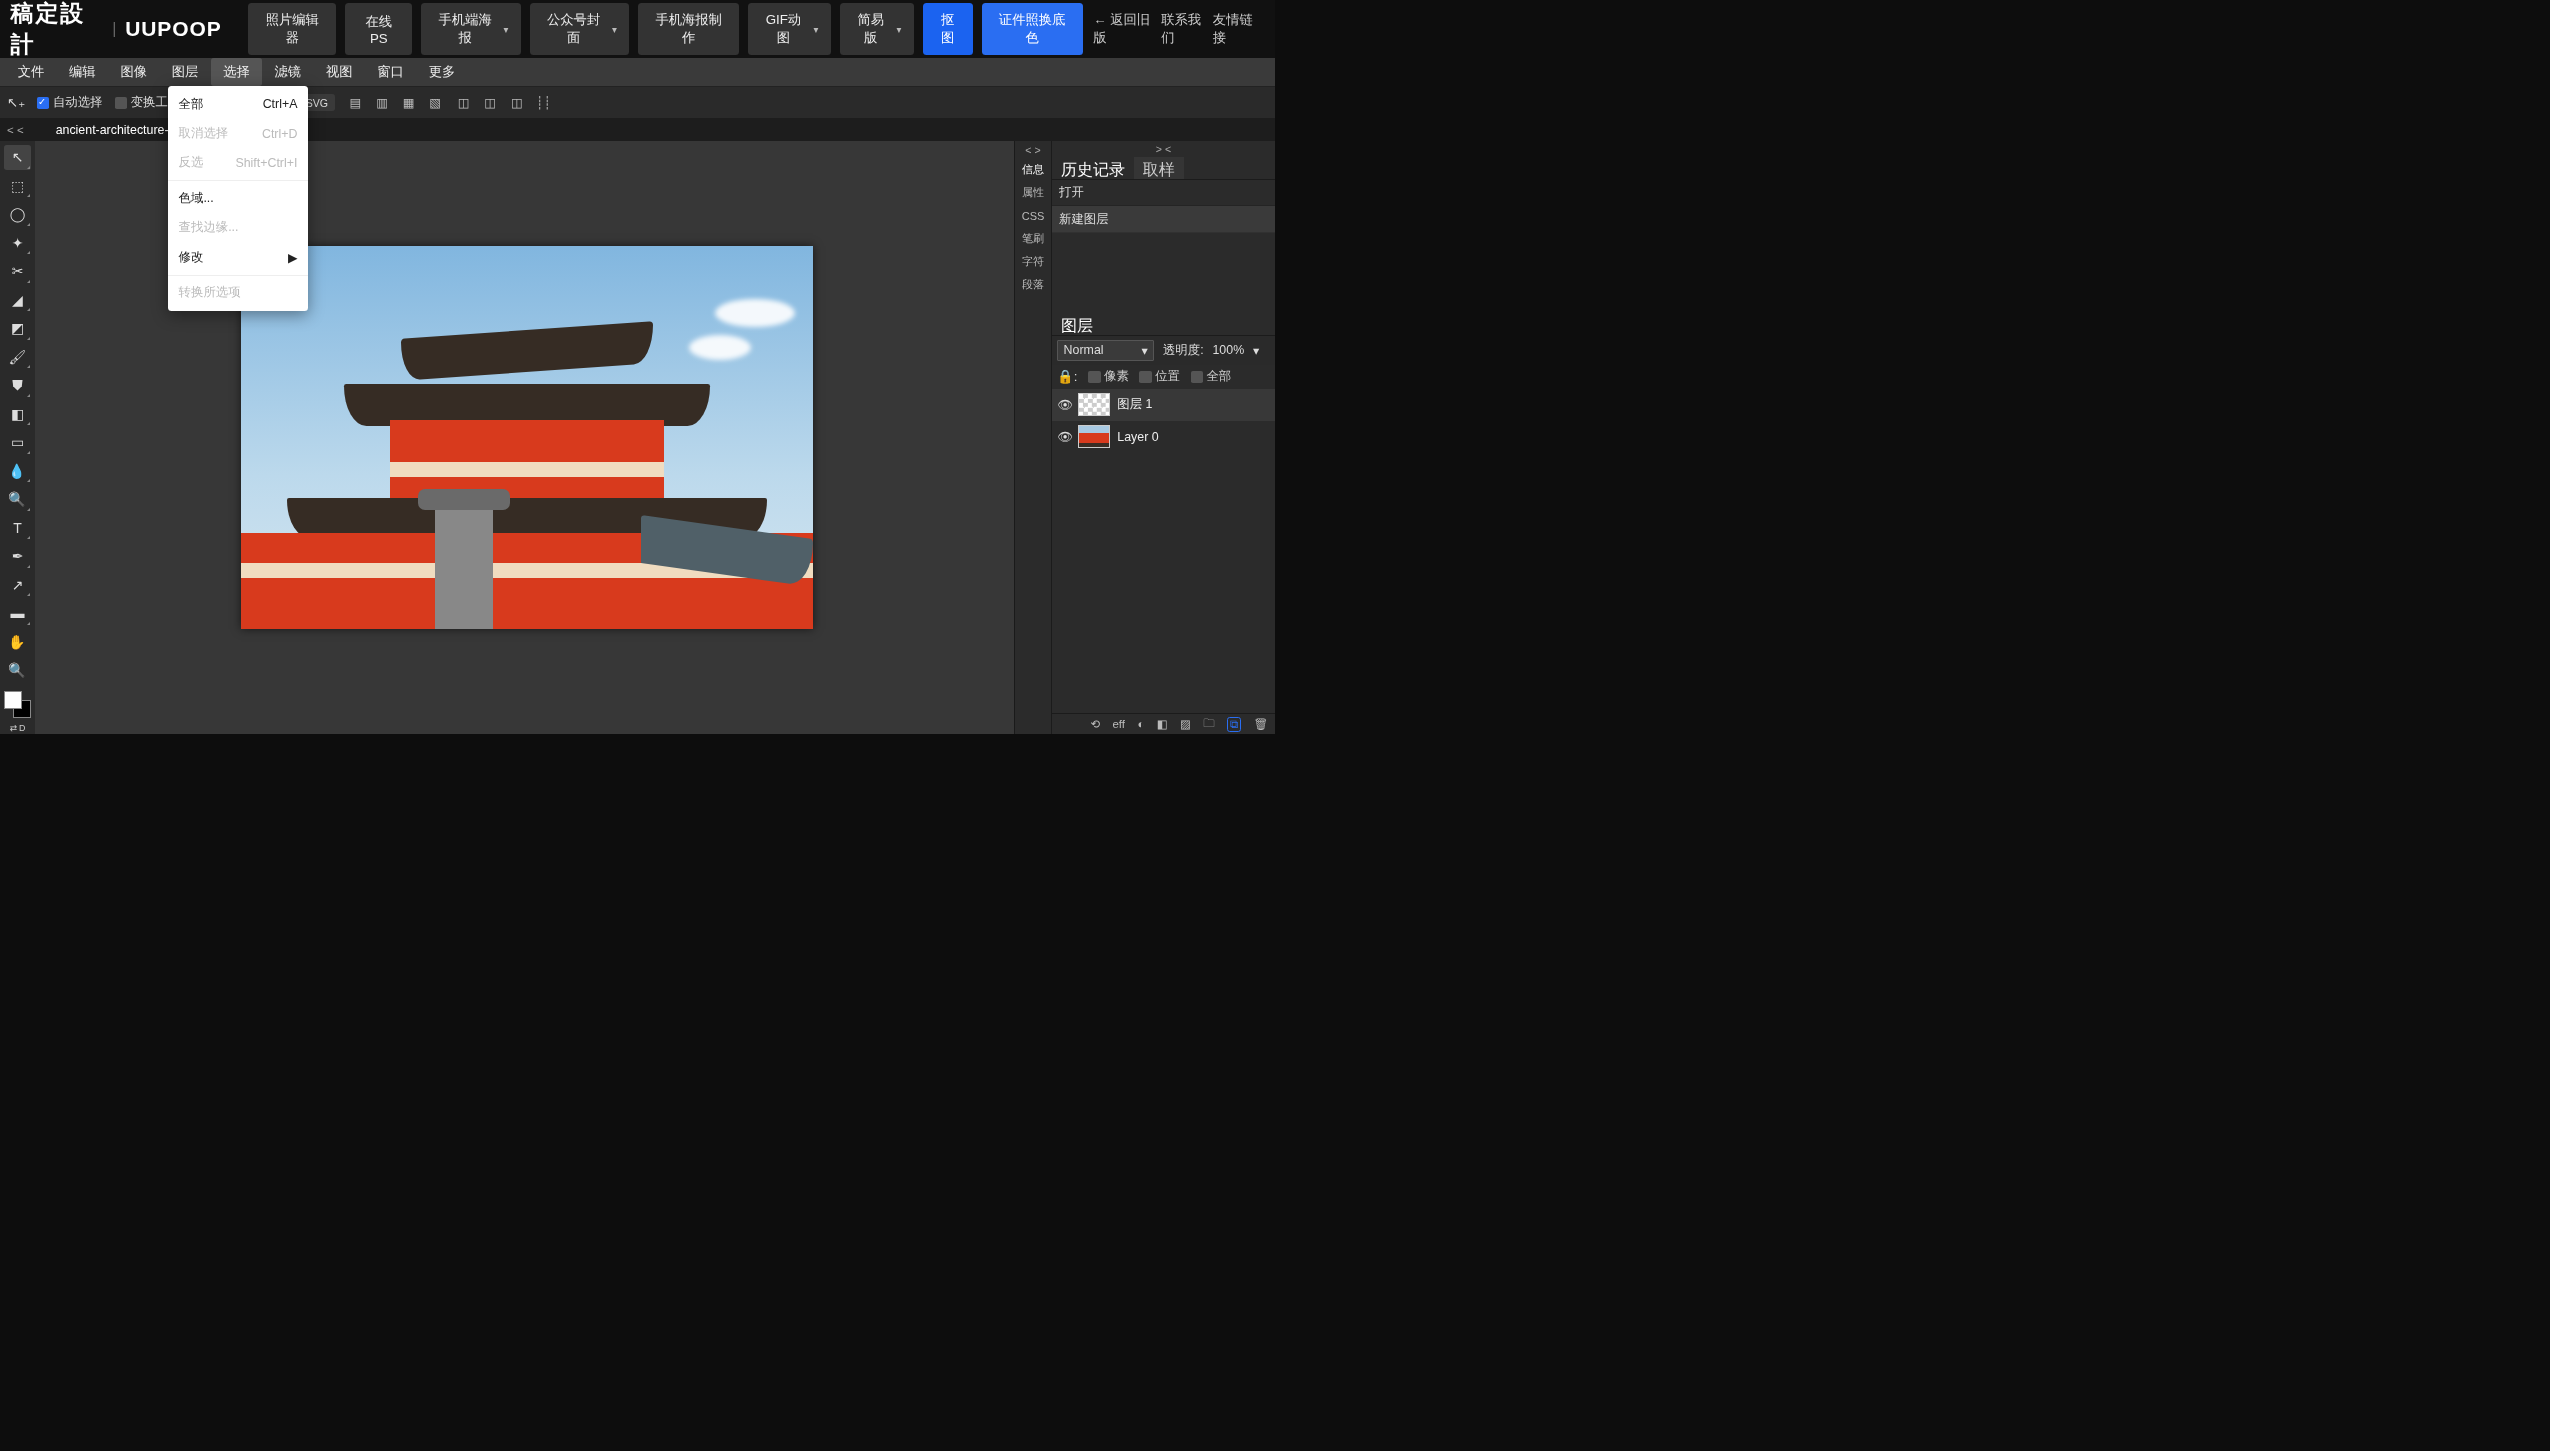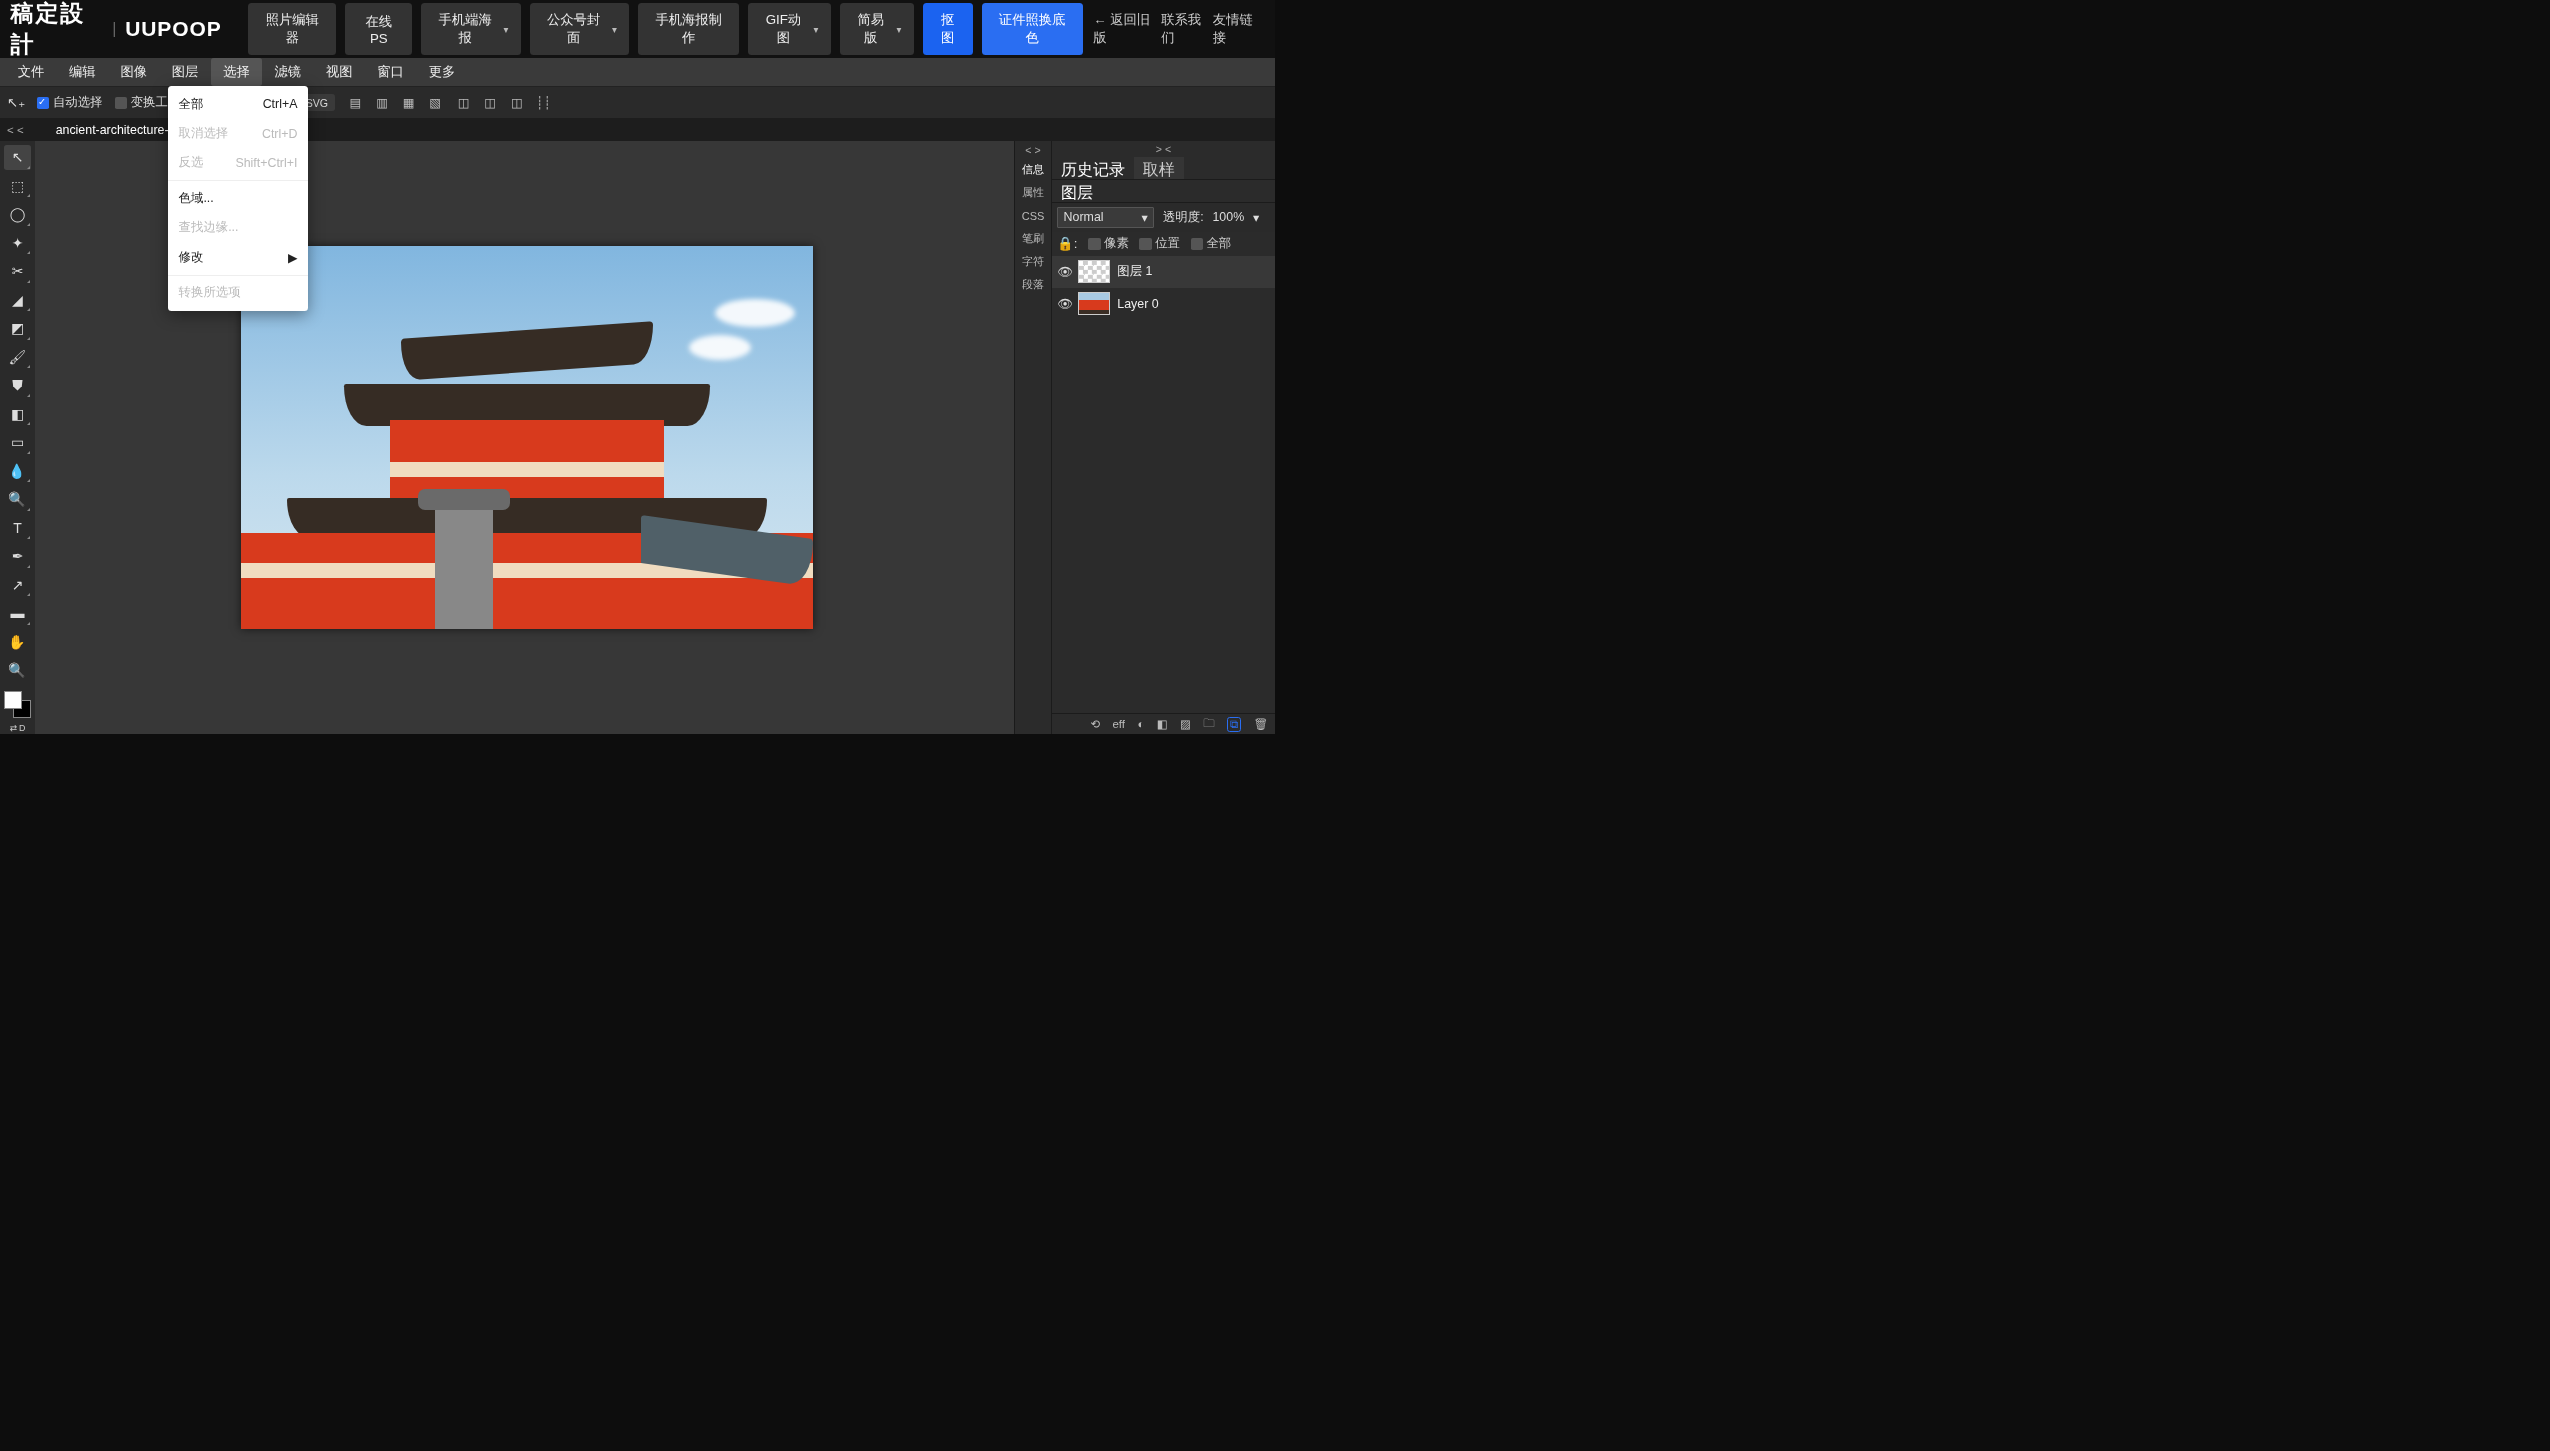--- a/index.html
+++ b/index.html
@@ -243,20 +243,24 @@
         <div class="lab">笔刷</div>
         <div class="lab">字符</div>
         <div class="lab">段落</div>
       </div>
       <div class="panels">
         <div class="pan-chev">&gt; &lt;</div>
         <div class="tabs">
           <div class="tab active">历史记录</div>
           <div class="tab">取样</div>
         </div>
+        <div class="history">
+          <div class="hrow">打开</div>
+          <div class="hrow last">新建图层</div>
+        </div>
         <div class="tabs">
           <div class="tab active">图层</div>
         </div>
         <div class="layers-head">
           <div class="select-box">
             <span>Normal</span>
               <span>▾</span>
           </div>
           <span>透明度:</span>
           <span>100%</span>

